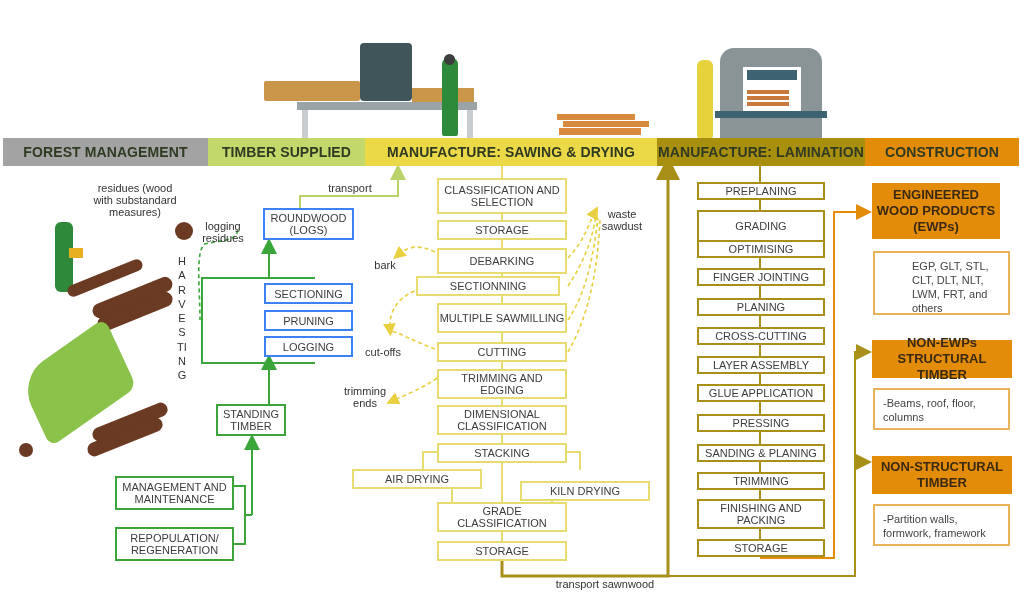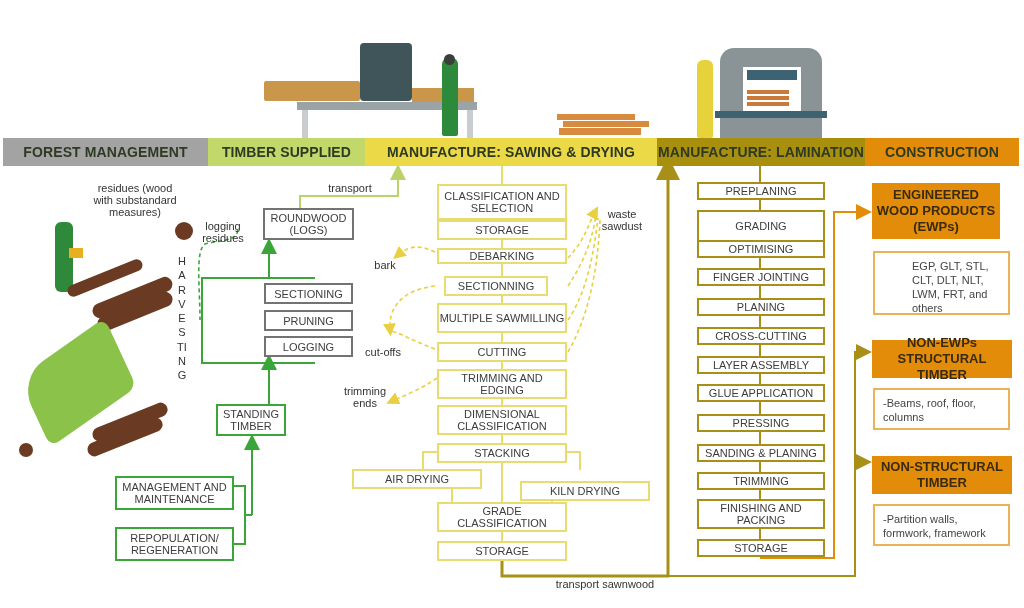--- a/index.html
+++ b/index.html
@@ -1,21 +1,21 @@
 <!DOCTYPE html>
 <html><head>
 <meta charset="utf-8">
 <style>
   html,body{margin:0;padding:0;background:#ffffff;}
   body{width:1024px;height:608px;position:relative;overflow:hidden;font-family:"Liberation Sans",sans-serif;color:#3a3a3a;}
   .abs{position:absolute;}
   .band{position:absolute;top:138px;height:28px;display:flex;align-items:center;justify-content:center;font-weight:bold;font-size:14px;color:#2f3a22;letter-spacing:0.1px;box-sizing:border-box;}
   .box{position:absolute;box-sizing:border-box;background:#fff;display:flex;align-items:center;justify-content:center;text-align:center;font-size:11px;line-height:12px;color:#3d3d3d;text-transform:uppercase;}
   .g{border:2px solid #3aa63a;}
-  .lg{border:2px solid #737373;}
+  .lg{border:2px solid #3b82f6;}
   .y{border:2px solid #e8dc70;}
   .o{border:2px solid #a89018;}
   .orange-head{position:absolute;background:#e28c0a;color:#3a2a10;font-weight:bold;font-size:13px;line-height:16px;text-align:center;display:flex;align-items:center;justify-content:center;box-sizing:border-box;}
   .orange-desc{position:absolute;border:2px solid #eab35a;background:#fff;box-sizing:border-box;font-size:11px;line-height:14px;color:#444;padding:6px 8px;}
   .lbl{position:absolute;font-size:11px;line-height:12px;color:#333;text-align:center;}
   svg.lines{position:absolute;left:0;top:0;}
 </style>
 </head>
 <body>
 
@@ -136,24 +136,24 @@
 <div class="box g" style="left:115px;top:476px;width:119px;height:34px;">MANAGEMENT AND MAINTENANCE</div>
 <div class="box g" style="left:115px;top:527px;width:119px;height:34px;">REPOPULATION/ REGENERATION</div>
 
 <div class="box lg" style="left:263px;top:208px;width:91px;height:32px;">ROUNDWOOD (LOGS)</div>
 <div class="lbl" style="left:320px;top:182px;width:60px;">transport</div>
 <div class="box lg" style="left:264px;top:283px;width:89px;height:21px;">SECTIONING</div>
 <div class="box lg" style="left:264px;top:310px;width:89px;height:21px;">PRUNING</div>
 <div class="box lg" style="left:264px;top:336px;width:89px;height:21px;">LOGGING</div>
 <div class="box g" style="left:216px;top:404px;width:70px;height:32px;">STANDING TIMBER</div>
 
-<div class="box y" style="left:437px;top:184px;width:130px;height:36px;">CLASSIFICATION AND SELECTION</div>
+<div class="box y" style="left:437px;top:178px;width:130px;height:36px;">CLASSIFICATION AND SELECTION</div>
 <div class="box y" style="left:437px;top:220px;width:130px;height:20px;">STORAGE</div>
-<div class="box y" style="left:437px;top:248px;width:130px;height:16px;">DEBARKING</div>
-<div class="box y" style="left:444px;top:276px;width:104px;height:20px;">SECTIONNING</div>
+<div class="box y" style="left:437px;top:248px;width:130px;height:26px;">DEBARKING</div>
+<div class="box y" style="left:416px;top:276px;width:144px;height:20px;">SECTIONNING</div>
 <div class="box y" style="left:437px;top:303px;width:130px;height:30px;">MULTIPLE SAWMILLING</div>
 <div class="box y" style="left:437px;top:342px;width:130px;height:20px;">CUTTING</div>
 <div class="box y" style="left:437px;top:369px;width:130px;height:30px;">TRIMMING AND EDGING</div>
 <div class="box y" style="left:437px;top:405px;width:130px;height:30px;">DIMENSIONAL CLASSIFICATION</div>
 <div class="box y" style="left:437px;top:443px;width:130px;height:20px;">STACKING</div>
 <div class="box y" style="left:352px;top:469px;width:130px;height:20px;">AIR DRYING</div>
 <div class="box y" style="left:520px;top:469px;width:130px;height:20px;margin-top:12px;">KILN DRYING</div>
 <div class="box y" style="left:437px;top:502px;width:130px;height:30px;">GRADE CLASSIFICATION</div>
 <div class="box y" style="left:437px;top:541px;width:130px;height:20px;">STORAGE</div>
 <div class="lbl" style="left:370px;top:259px;width:30px;">bark</div>

